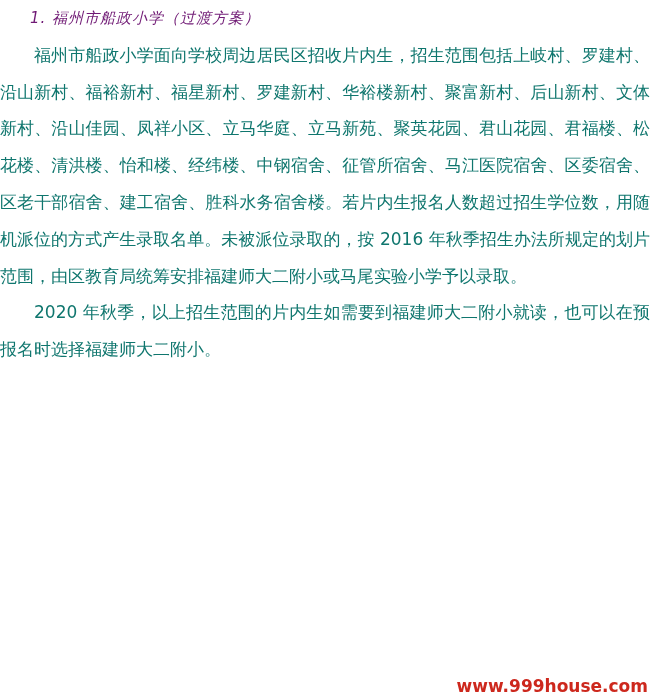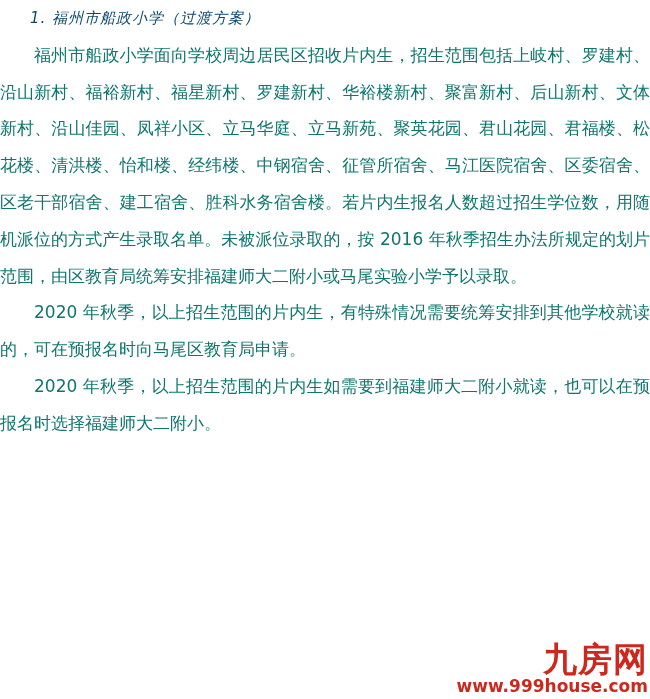--- a/index.html
+++ b/index.html
@@ -23,21 +23,21 @@
     color: #3b3b3b;
   }
   .section-heading {
     margin: 0;
     font-size: 15px;
     font-weight: normal;
     font-style: italic;           
     line-height: 36.8px;
     text-indent: 2em;
     letter-spacing: 1px;
-    color: #0c4a6e;
+    color: #701a75;
   }
   .para {
     margin: 0;
     font-size: 17px;
     line-height: 36.8px;
     text-indent: 2em;
     text-align: justify;
     color: #0f766e;
     word-break: break-all;
   }
@@ -70,25 +70,23 @@
 </head>
 <body>
 
 <div class="page">
   <div class="doc">
 
     <h2 class="section-heading">1. 福州市船政小学（过渡方案）</h2>
 
     <p class="para">福州市船政小学面向学校周边居民区招收片内生，招生范围包括上岐村、罗建村、沿山新村、福裕新村、福星新村、罗建新村、华裕楼新村、聚富新村、后山新村、文体新村、沿山佳园、凤祥小区、立马华庭、立马新苑、聚英花园、君山花园、君福楼、松花楼、清洪楼、怡和楼、经纬楼、中钢宿舍、征管所宿舍、马江医院宿舍、区委宿舍、区老干部宿舍、建工宿舍、胜科水务宿舍楼。若片内生报名人数超过招生学位数，用随机派位的方式产生录取名单。未被派位录取的，按 2016 年秋季招生办法所规定的划片范围，由区教育局统筹安排福建师大二附小或马尾实验小学予以录取。</p>
 
-    <p class="para">2020 年秋季，以上招生范围的片内生，有特殊情况需要统筹安排到其他学校就读的，可在预报名时向马尾区教育局申请。</p>
 
 
 
     <p class="para">2020 年秋季，以上招生范围的片内生如需要到福建师大二附小就读，也可以在预报名时选择福建师大二附小。</p>
 
   </div>
 
   <div class="watermark">
-    <span class="logo-text">九房网</span>
     <span class="logo-url">www.999house.com</span>
   </div>
 </div>
 
 </body></html>

